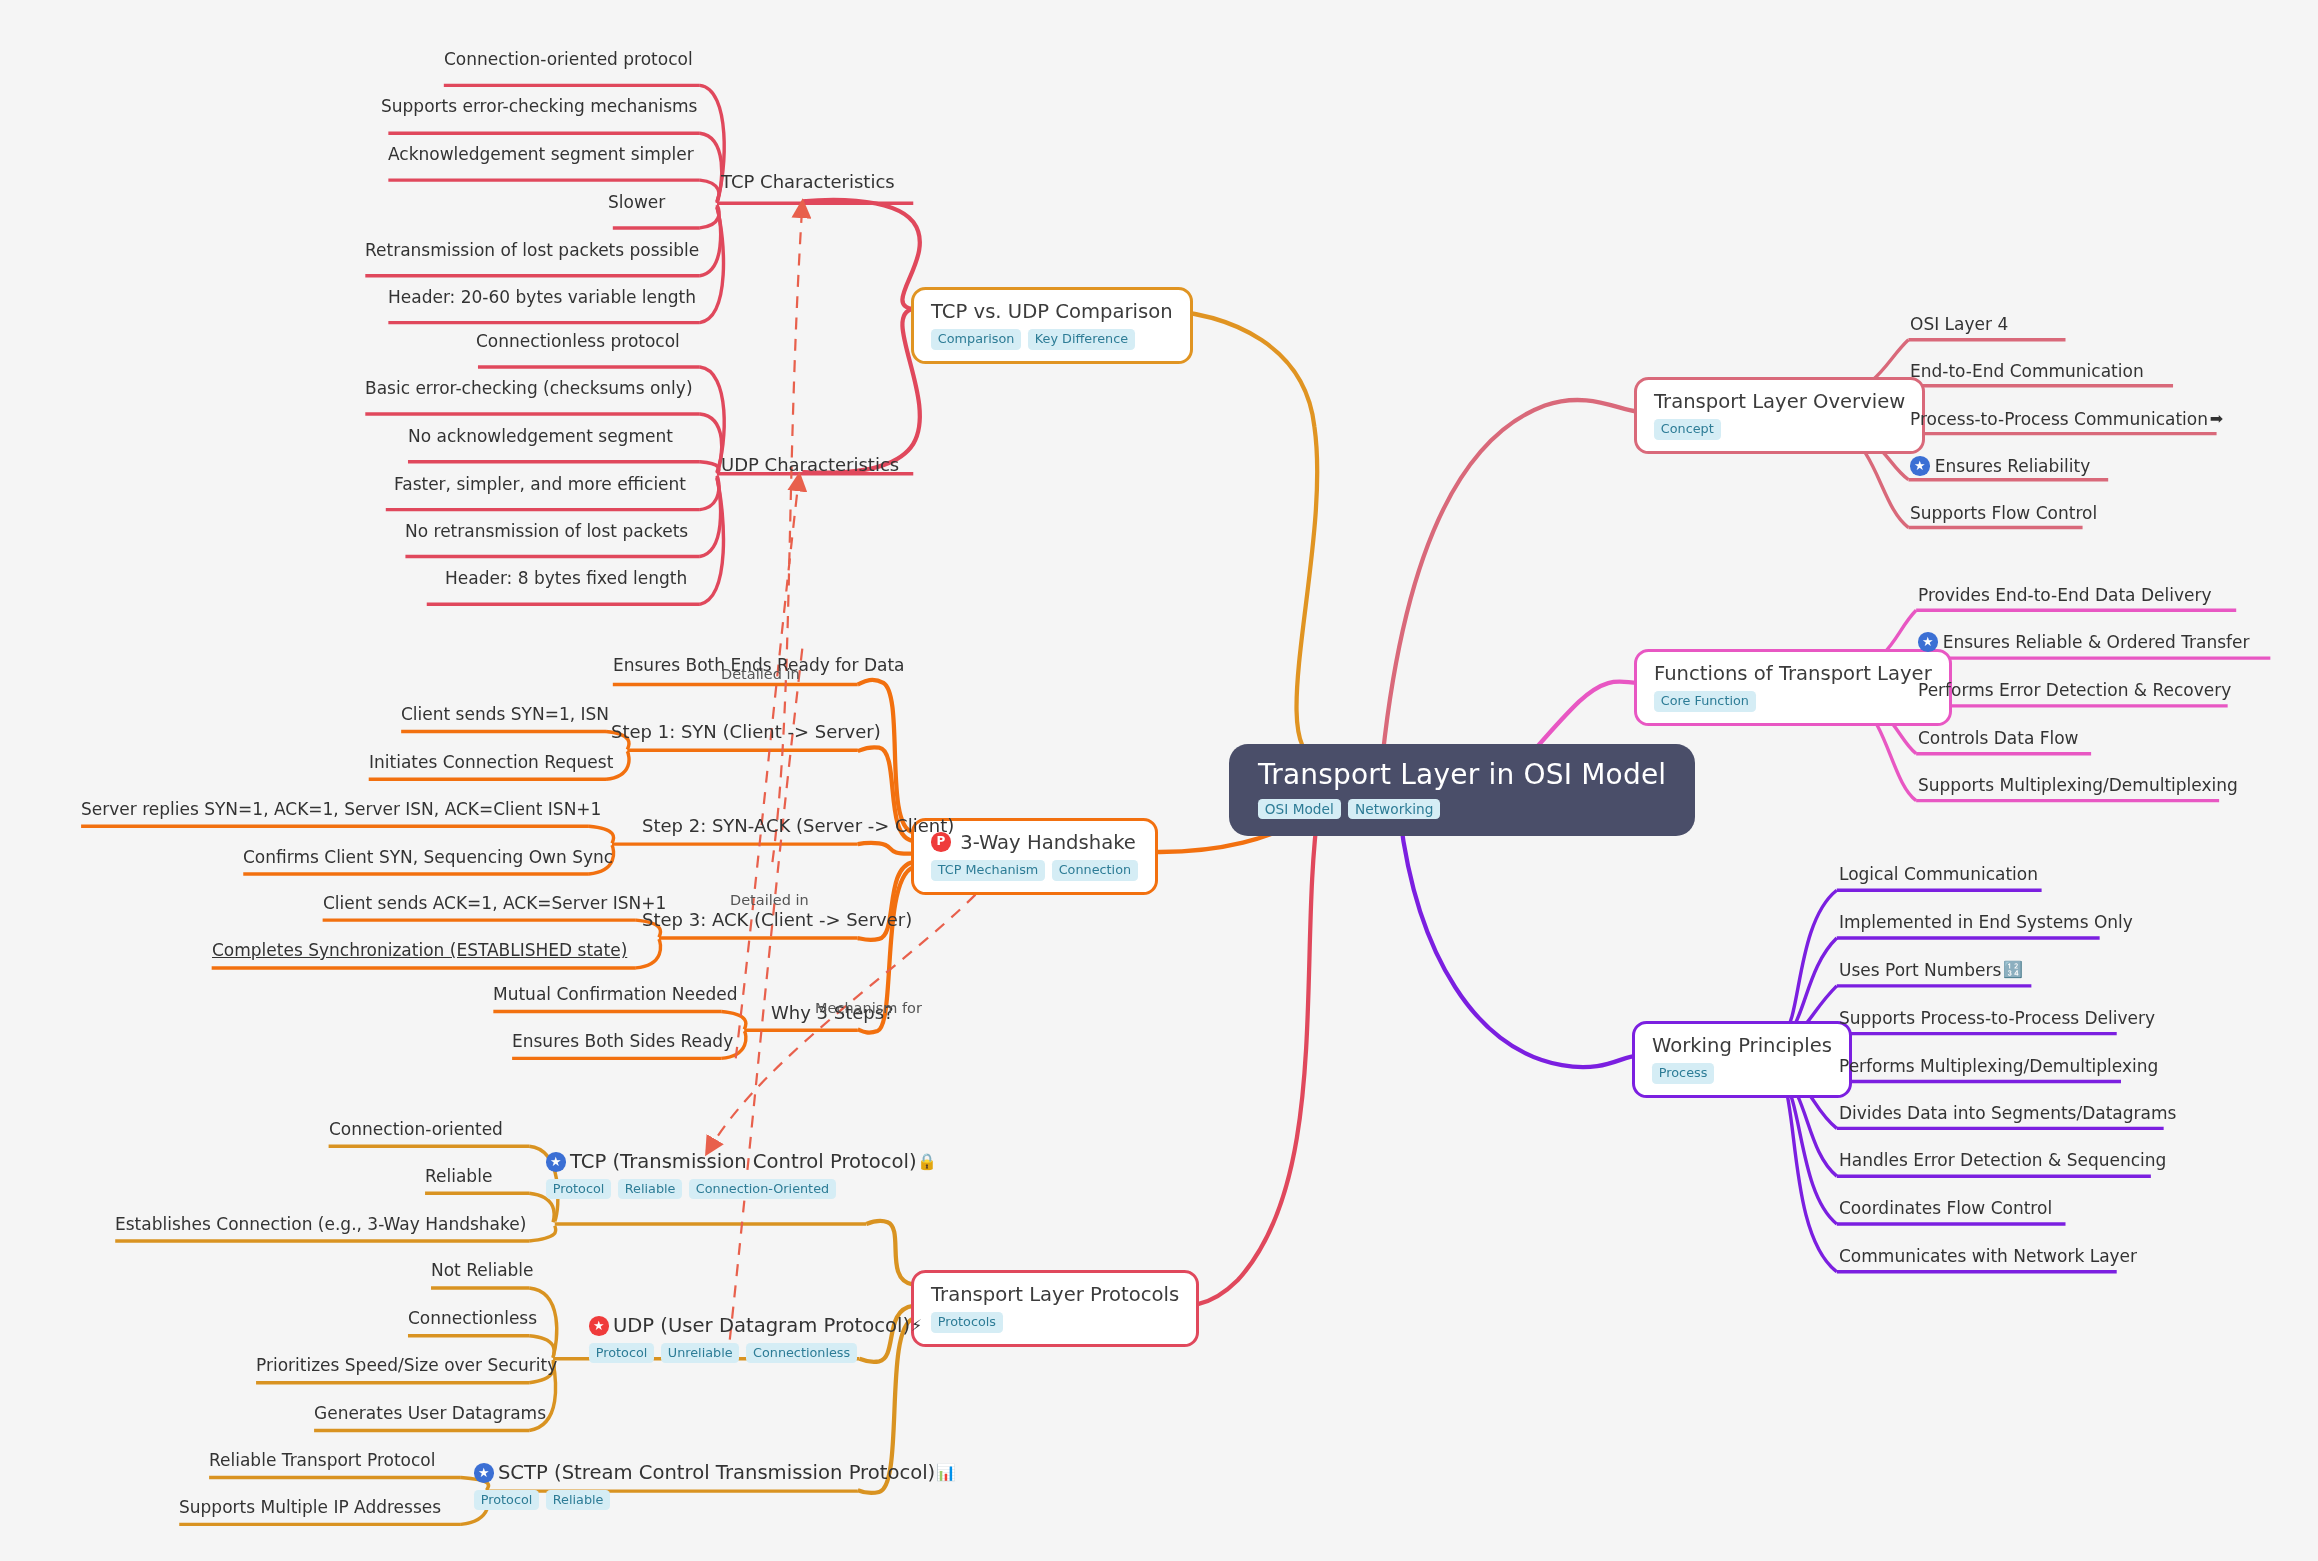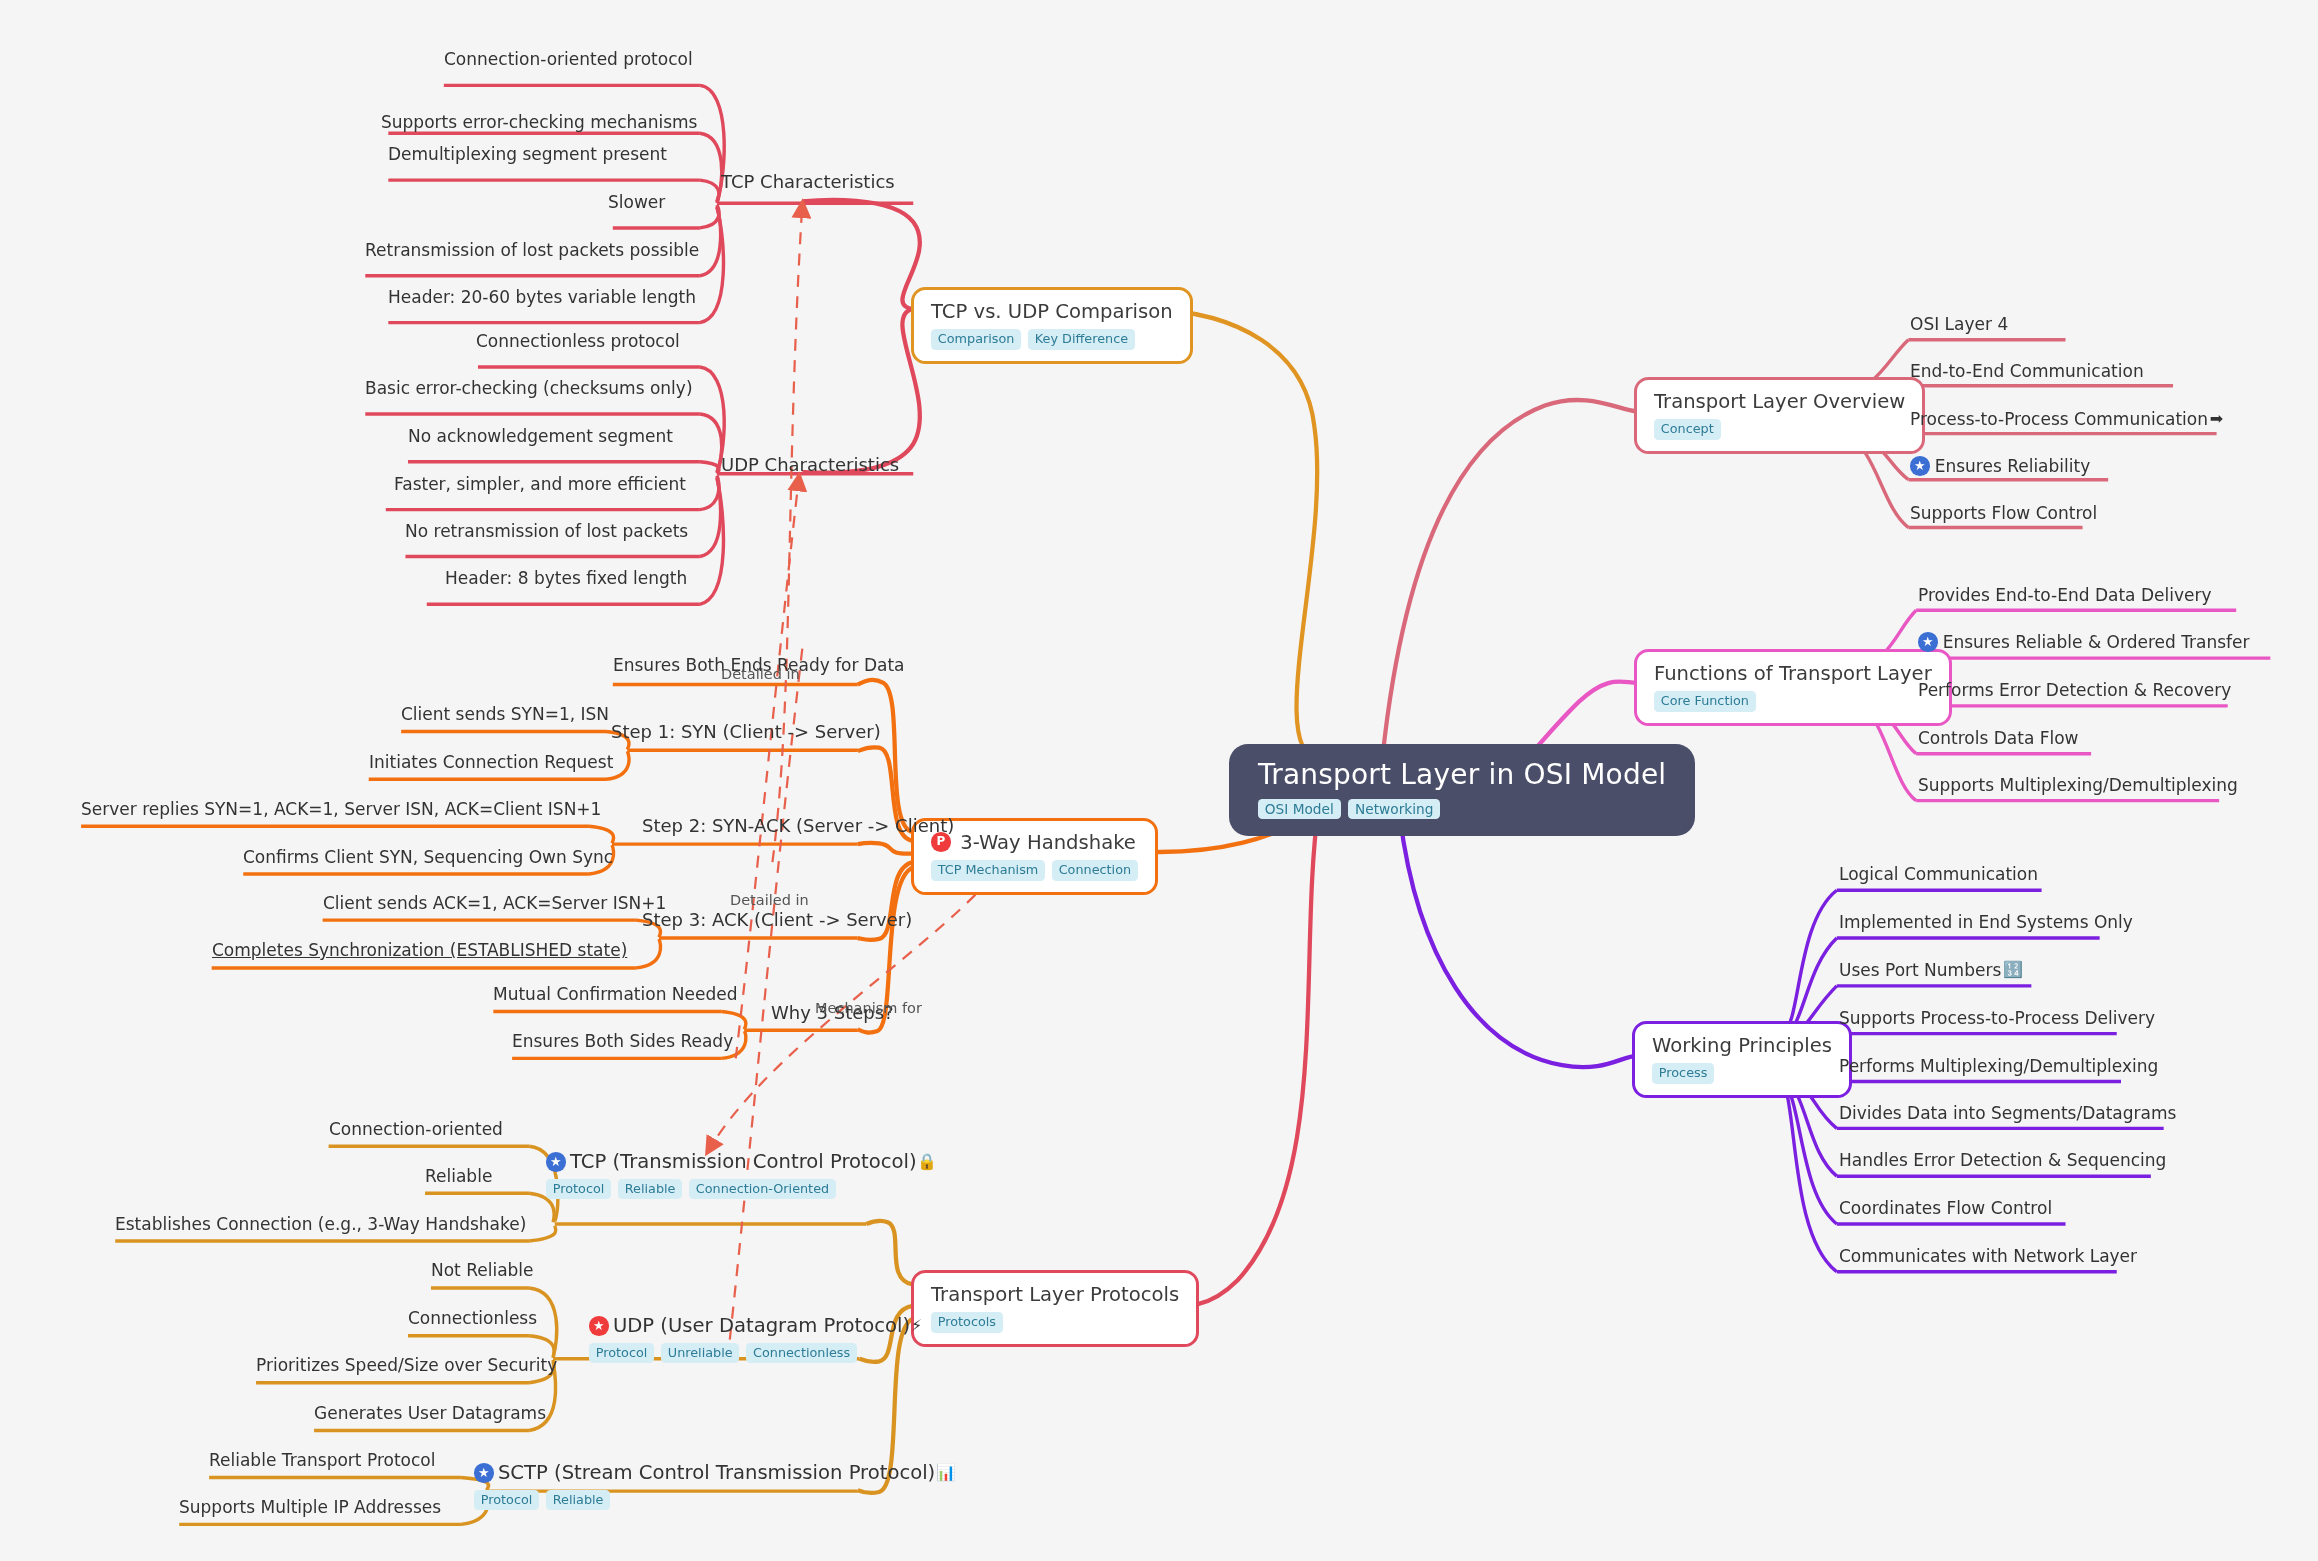--- a/index.html
+++ b/index.html
@@ -343,25 +343,25 @@
         <span class="tag">Key Difference</span>
       </div>
     </div>
 
     <div class="node leaf mid" style="left:721px;top:172px;">
       <span>TCP Characteristics</span>
     </div>
     <div class="node leaf" style="left:444px;top:49px;">
       <span>Connection-oriented protocol</span>
     </div>
-    <div class="node leaf" style="left:381px;top:112px;">
+    <div class="node leaf" style="left:381px;top:96px;">
       <span>Supports error-checking mechanisms</span>
     </div>
     <div class="node leaf" style="left:388px;top:144px;">
-      <span>Demultiplexing segment present</span>
+      <span>Acknowledgement segment simpler</span>
     </div>
     <div class="node leaf" style="left:608px;top:192px;">
       <span>Slower</span>
     </div>
     <div class="node leaf" style="left:365px;top:240px;">
       <span>Retransmission of lost packets possible</span>
     </div>
     <div class="node leaf" style="left:388px;top:287px;">
       <span>Header: 20-60 bytes variable length</span>
     </div>

